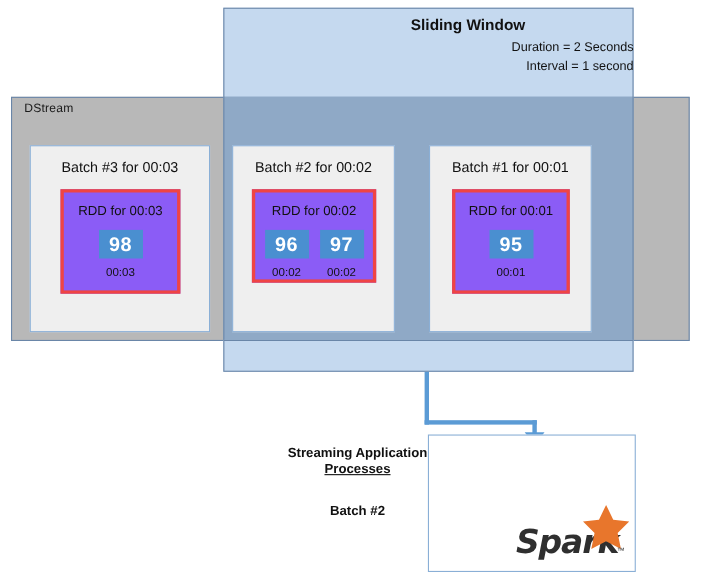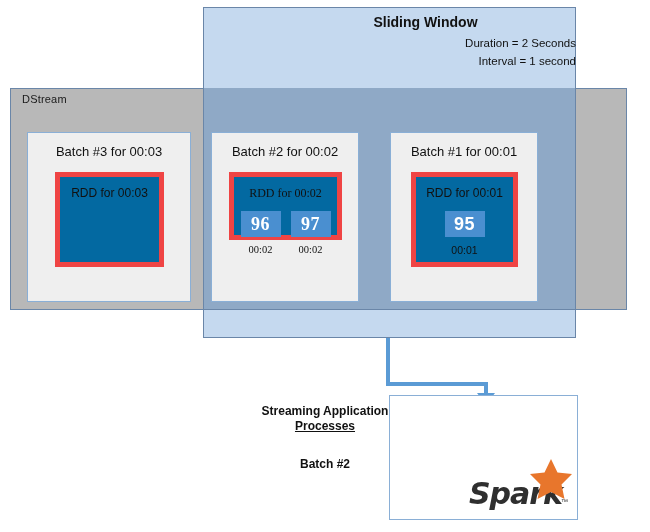--- a/index.html
+++ b/index.html
@@ -53,24 +53,24 @@
   #batch-3{left:27px;width:164px;}
   #batch-2{left:211px;width:148px;}
   #batch-1{left:390px;width:148px;}
   .batch-title{
     position:absolute;left:0;top:11px;width:100%;text-align:center;
     font-size:13px;color:#111;
   }
 
   
   .rdd{
-    position:absolute;background:#0369a1;border:5px solid #ef4444;box-sizing:border-box;
+    position:absolute;background:#8b5cf6;border:3px solid #ef4444;box-sizing:border-box;
   }
   #rdd-3{left:55px;top:172px;width:109px;height:95px;}
-  #rdd-2{left:229px;top:172px;width:113px;height:68px;font-family:Liberation Serif, serif;}
+  #rdd-2{left:229px;top:172px;width:113px;height:85px;}
   #rdd-1{left:411px;top:172px;width:107px;height:95px;}
   .rdd-title{
     position:absolute;left:0;top:9px;width:100%;text-align:center;
     font-size:12px;color:#111;
   }
   .chips{
     position:absolute;left:0;top:34px;width:100%;
     display:flex;justify-content:center;gap:10px;
   }
   .chip-col{display:flex;flex-direction:column;align-items:center;}
@@ -128,20 +128,26 @@
   <div id="window-bottom"></div>
   <div id="window-title">Sliding Window</div>
   <div id="window-sub1">Duration = 2 Seconds</div>
   <div id="window-sub2">Interval = 1 second</div>
 
   <div class="batch" id="batch-3">
     <div class="batch-title">Batch #3 for 00:03</div>
   </div>
   <div class="rdd" id="rdd-3">
     <div class="rdd-title">RDD for 00:03</div>
+    <div class="chips">
+      <div class="chip-col">
+        <div class="chip">98</div>
+        <div class="chip-ts">00:03</div>
+      </div>
+    </div>
   </div>
 
   <div class="batch" id="batch-2">
     <div class="batch-title">Batch #2 for 00:02</div>
   </div>
   <div class="rdd" id="rdd-2">
     <div class="rdd-title">RDD for 00:02</div>
     <div class="chips">
       <div class="chip-col">
         <div class="chip">96</div>

